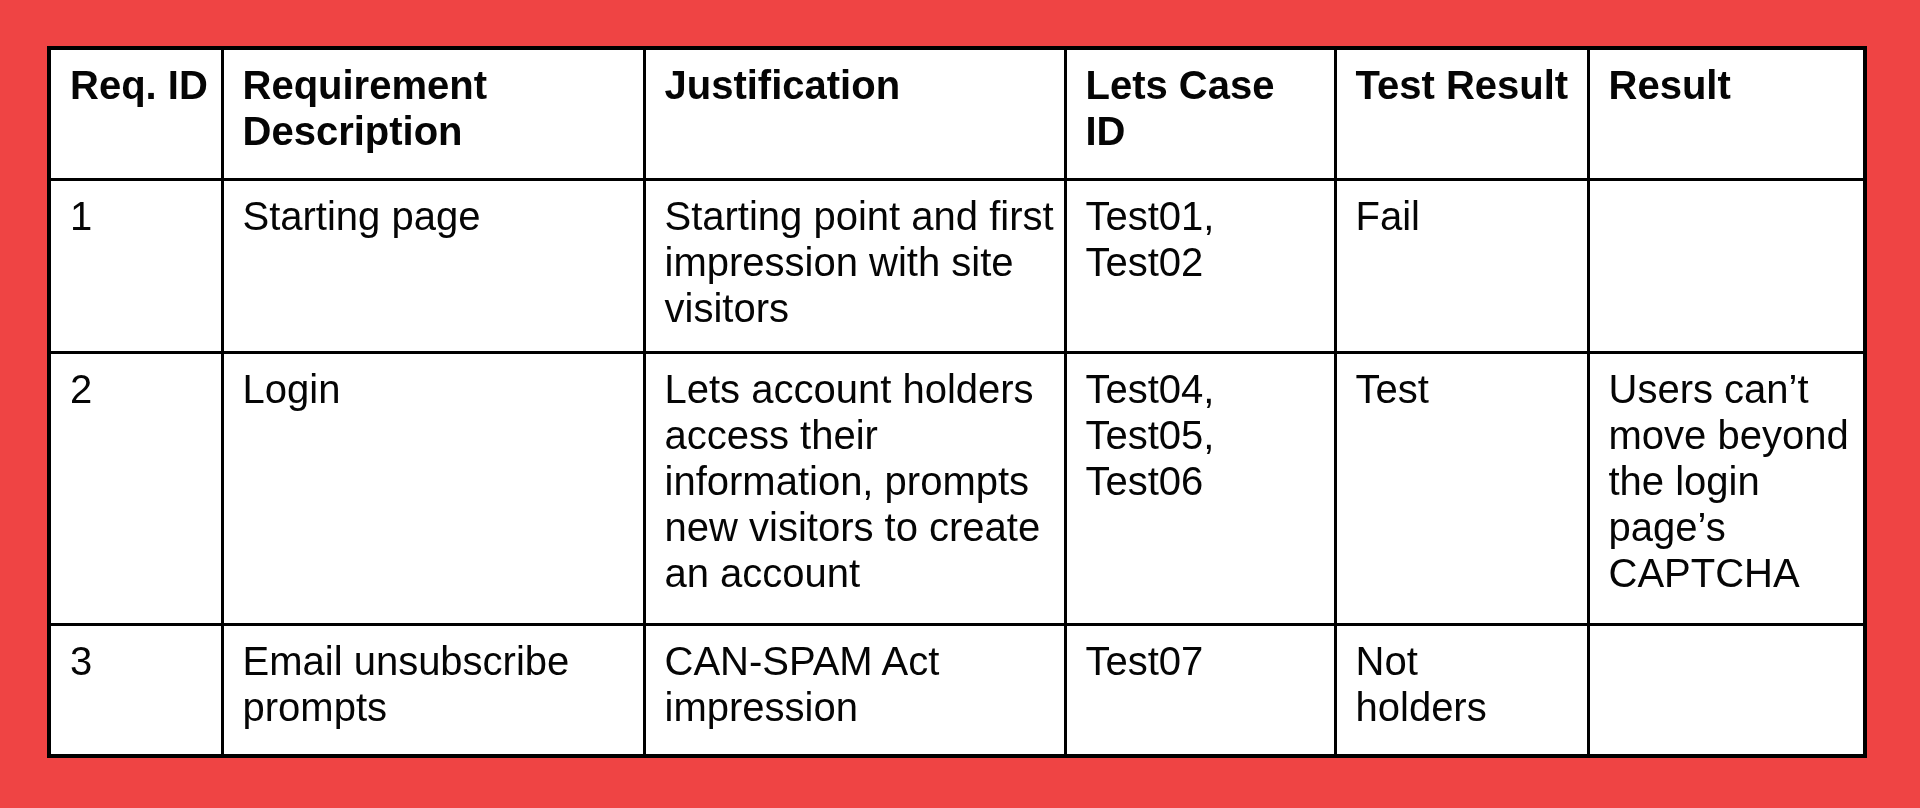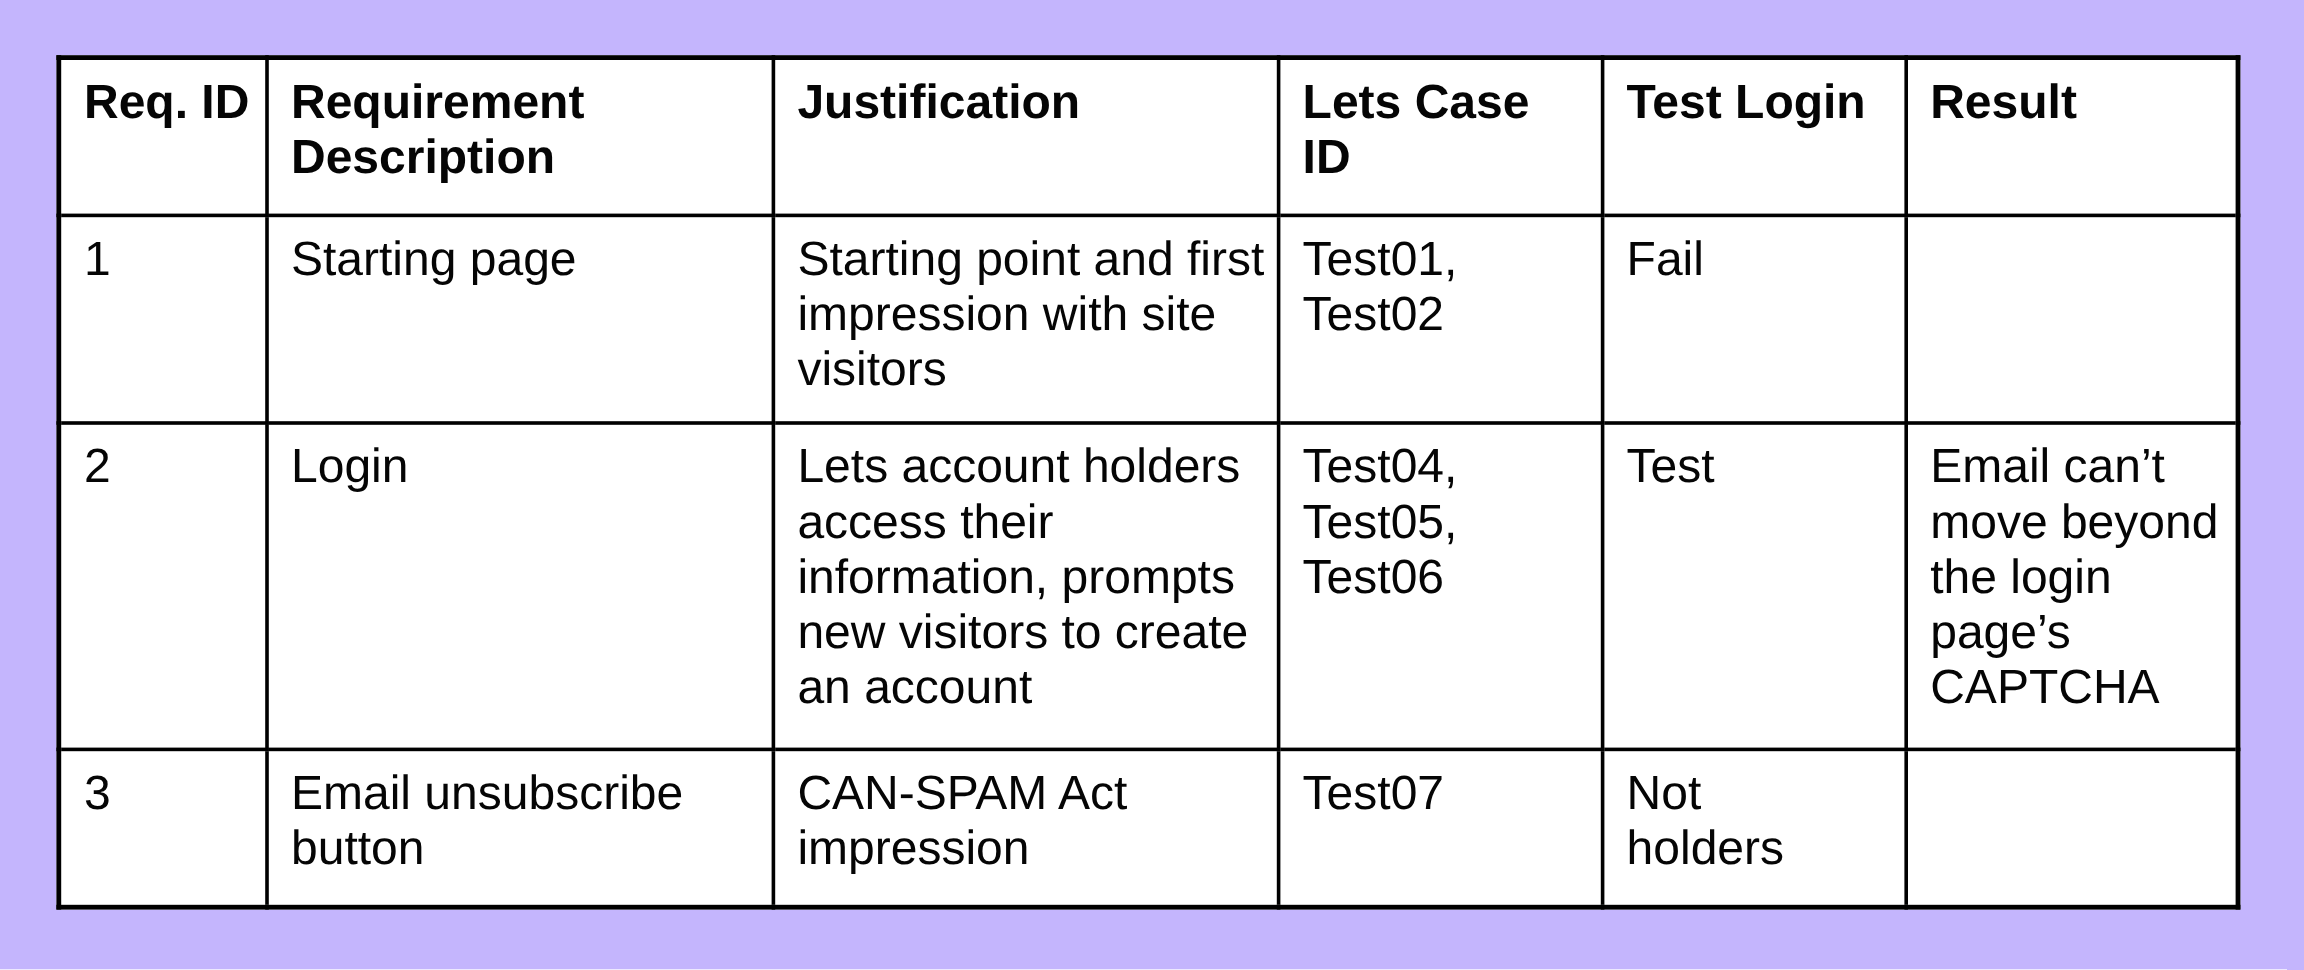--- a/index.html
+++ b/index.html
@@ -7,21 +7,21 @@
     width: 1920px;
     height: 808px;
     background: #ffffff;
     overflow: hidden;
     font-family: "Liberation Sans", sans-serif;
   }
   .page {
     position: relative;
     width: 1920px;
     height: 808px;
-    background: #c4b5fd;
+    background: #ef4444;
     padding-left: 10px;
   }
   table.rtm {
     position: absolute;
     left: 47px;
     top: 46px;
     width: 1816px;
     height: 708px;
     border-collapse: collapse;
     table-layout: fixed;
@@ -62,21 +62,21 @@
       <col style="width:277px">
     </colgroup>
     <tbody>
       <tr class="h-row">
         <th>Req. ID</th>
         <th>Requirement
 Description</th>
         <th>Justification</th>
         <th>Lets Case
 ID</th>
-        <th>Test Login</th>
+        <th>Test Result</th>
         <th>Result</th>
       </tr>
 
       <tr class="r-1">
         <td>1</td>
         <td>Starting page</td>
         <td>Starting point and first
 impression with site
 visitors</td>
         <td>Test01,
@@ -90,31 +90,31 @@
         <td>Login</td>
         <td>Lets account holders
 access their
 information, prompts
 new visitors to create
 an account</td>
         <td>Test04,
 Test05,
 Test06</td>
         <td>Test</td>
-        <td>Email can’t
+        <td>Users can’t
 move beyond
 the login
 page’s
 CAPTCHA</td>
       </tr>
 
       <tr class="r-3">
         <td>3</td>
         <td>Email unsubscribe
-button</td>
+prompts</td>
         <td>CAN-SPAM Act
 impression</td>
         <td>Test07</td>
         <td>Not
 holders</td>
         <td></td>
       </tr>
     </tbody>
   </table>
 </div>

